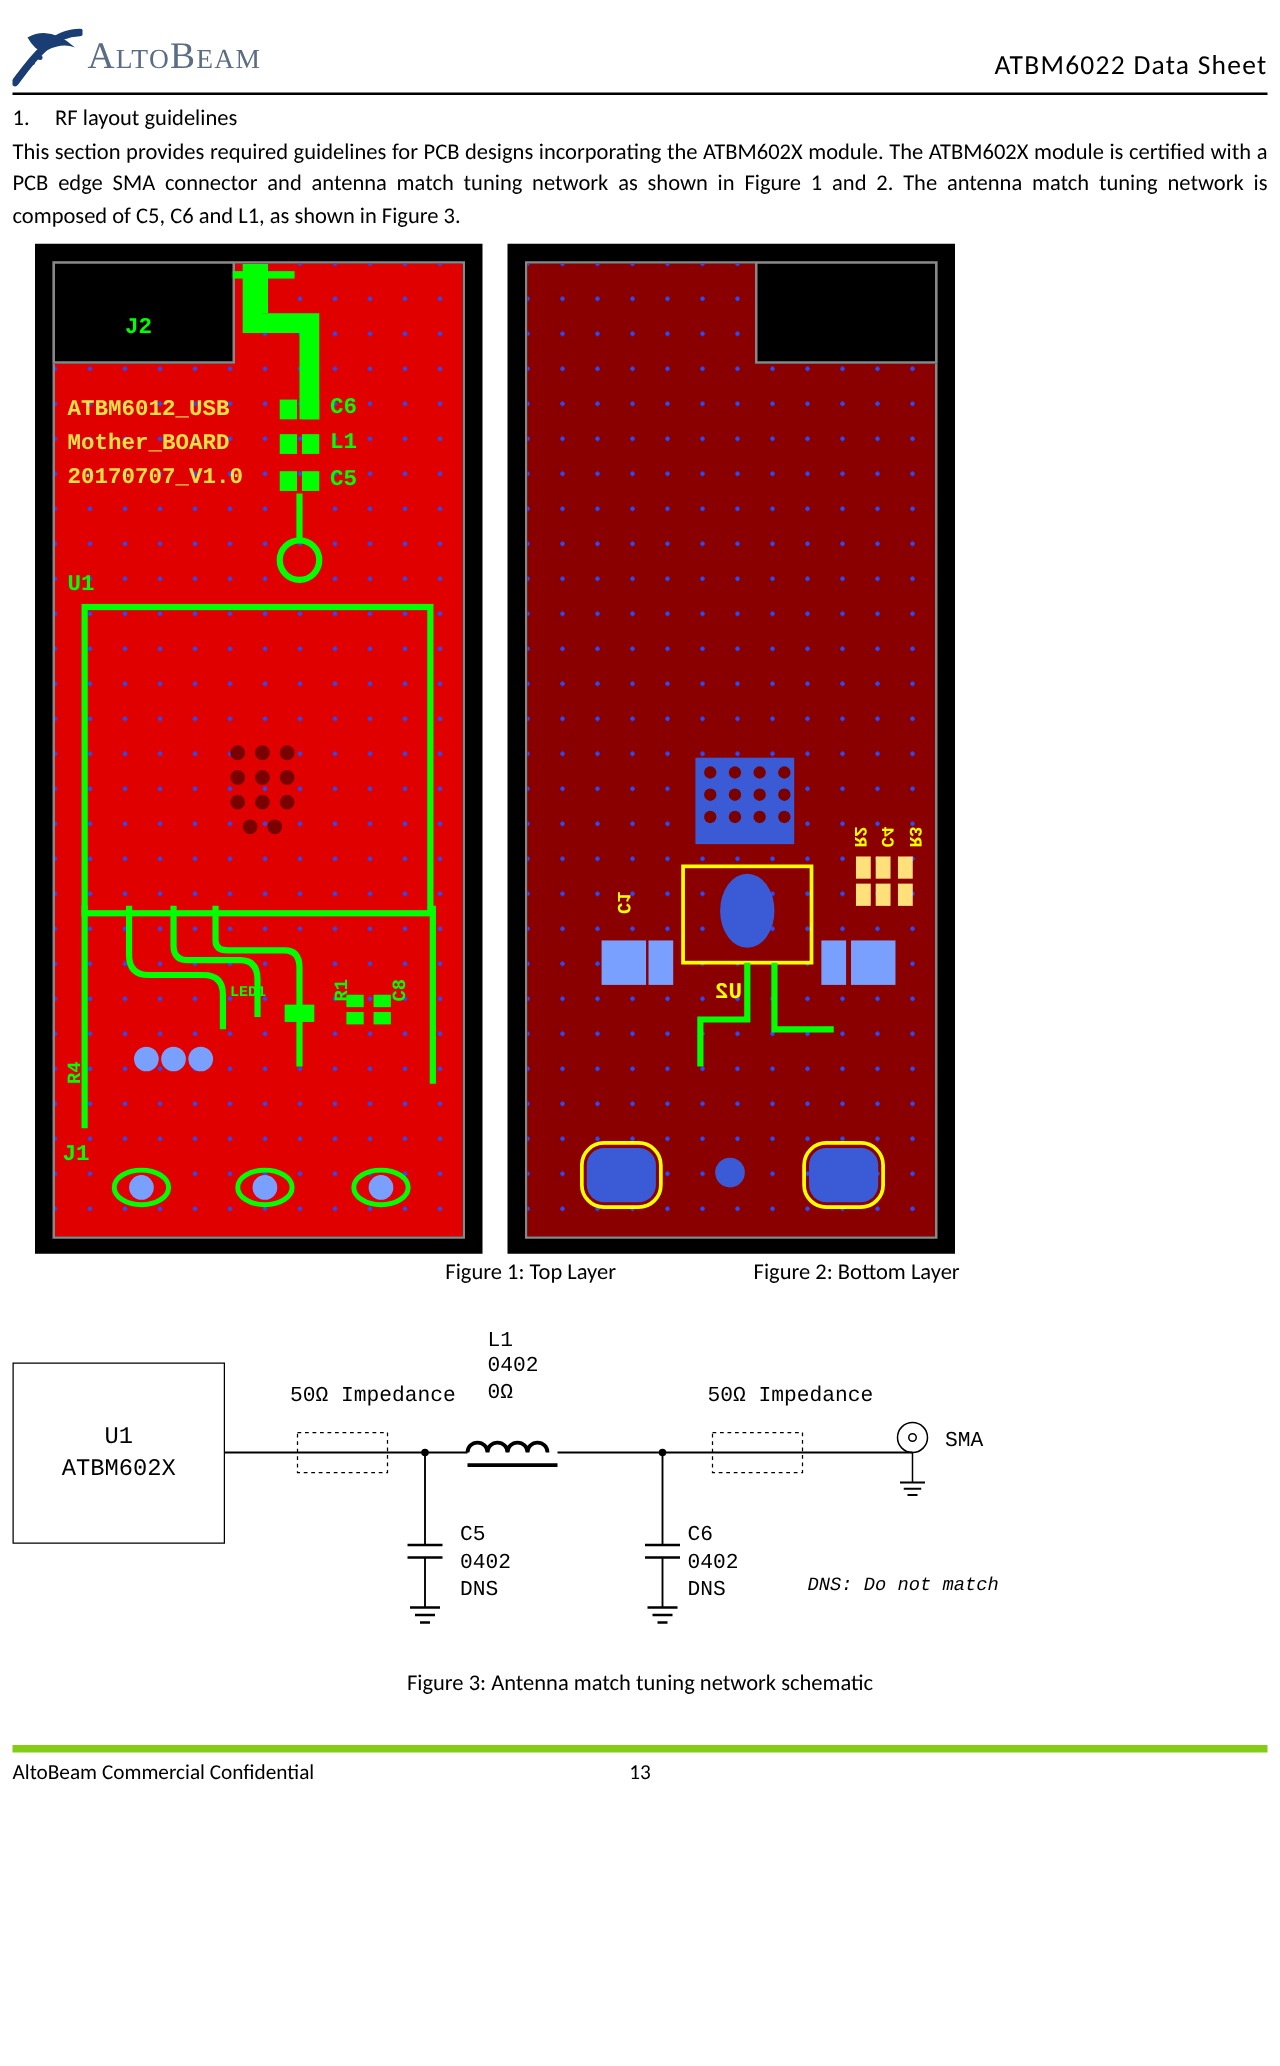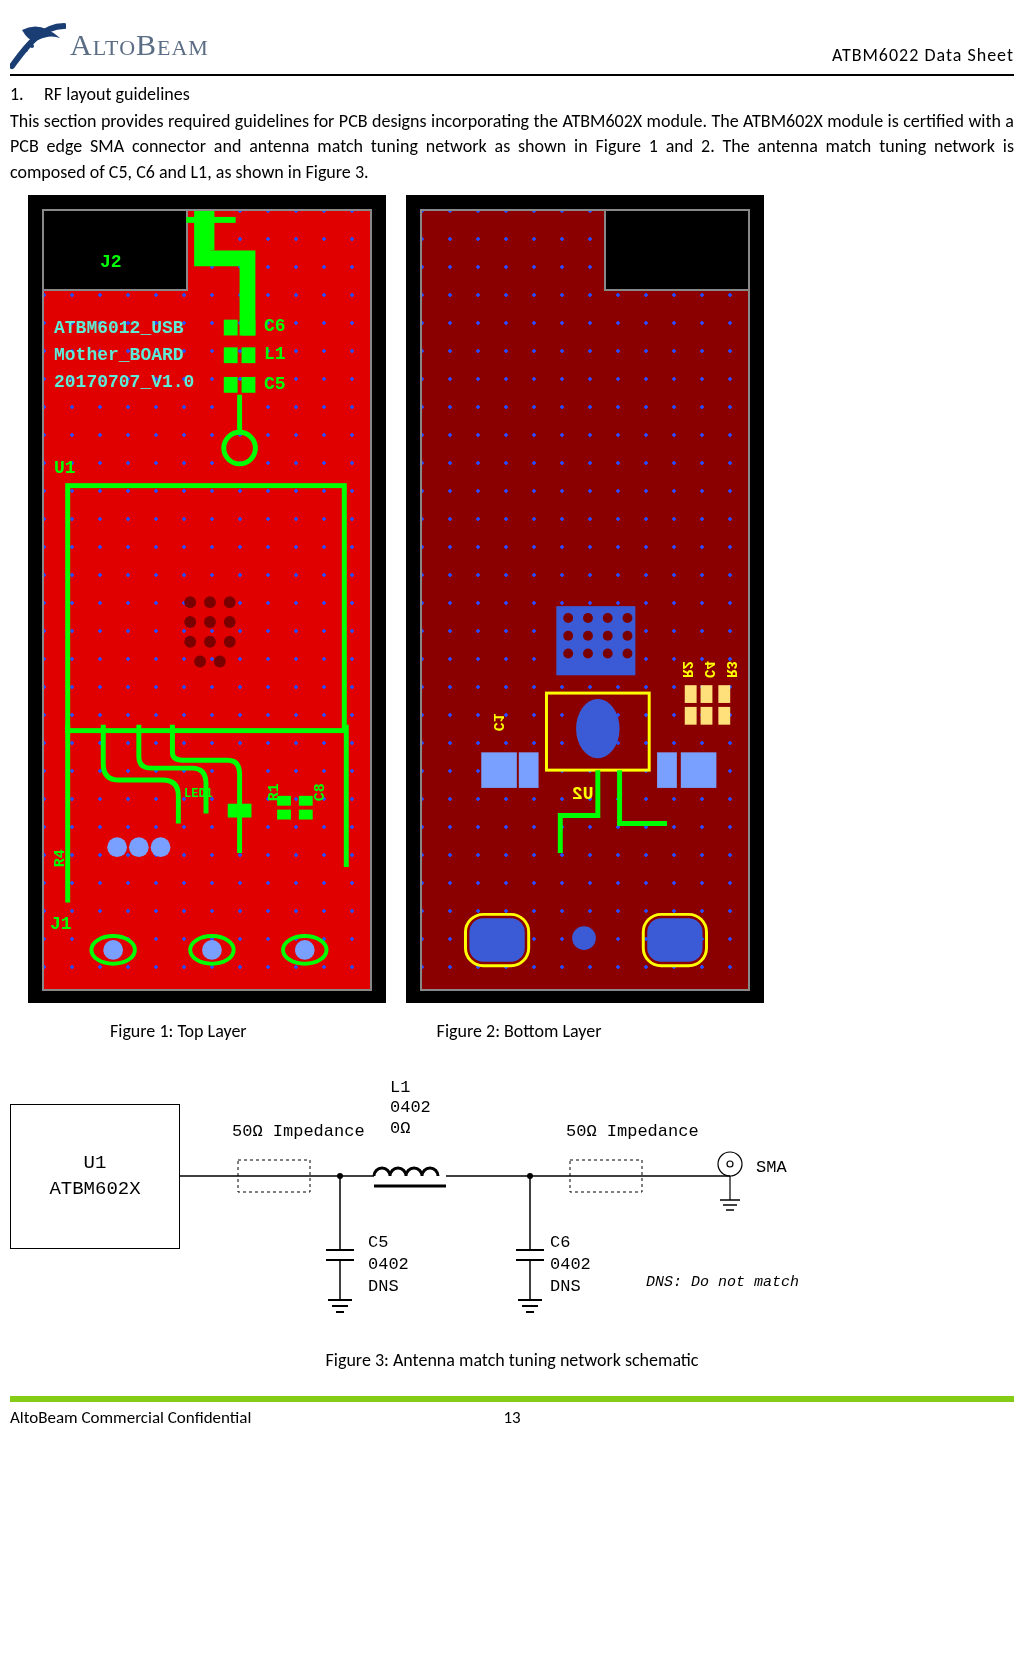--- a/index.html
+++ b/index.html
@@ -35,21 +35,21 @@
   .logo-swoosh svg { width:100%; height:100%; }
   .logo-text {
     font-family: "Times New Roman", serif;
     font-size: 22px;
     letter-spacing: 1px;
     color: #5a6d84;
   }
   .logo-text .cap { font-size: 30px; }
   .doc-title {
     letter-spacing: 1px;
-    font-size: 18px;
+    font-size: 22px;
     padding-bottom: 2px;
   }
   .body-text { margin-top: 6px; }
   .section-num { margin-top: 6px; }
   .section-num span:first-child { display:inline-block; width:30px; }
   .para { text-align: justify; margin-top: 2px; }
 
   .figrow {
     display: flex;
     gap: 20px;
@@ -80,33 +80,34 @@
   }
   .silkscreen {
     position:absolute;
     color:#00ff00;
     font-family: "Courier New", monospace;
     font-size: 18px;
     font-weight: bold;
     line-height: 1.5;
     white-space: pre;
   }
-  .silk-yellow { color:#5eead4; }
+  .silk-yellow { color:#fde047; }
   .tracewrap { position:absolute; inset:0; }
   .trace { stroke:#00ff00; stroke-width:5; fill:none; }
   .traceT { stroke:#00ff00; stroke-width:16; fill:none; }
   .keepout {
     position:absolute; border:2px solid #888; background:#000;
   }
   .bottom-copper { background:#8a0000; }
   .mirror { transform: scaleX(-1); transform-origin:center; }
 
   .fig-captions {
-    display:flex; gap: 80px; margin-top: 16px;
+    display:flex; margin-top: 2px;
     font-size: 18px;
+    justify-content: center;
   }
   .fig-captions div:nth-child(1){ margin-left: 100px; }
   .fig-captions div:nth-child(2){ margin-left: 110px; }
 
   
   .schematic {
     margin-top: 20px;
     position:relative;
     width: 800px;
     height: 280px;

